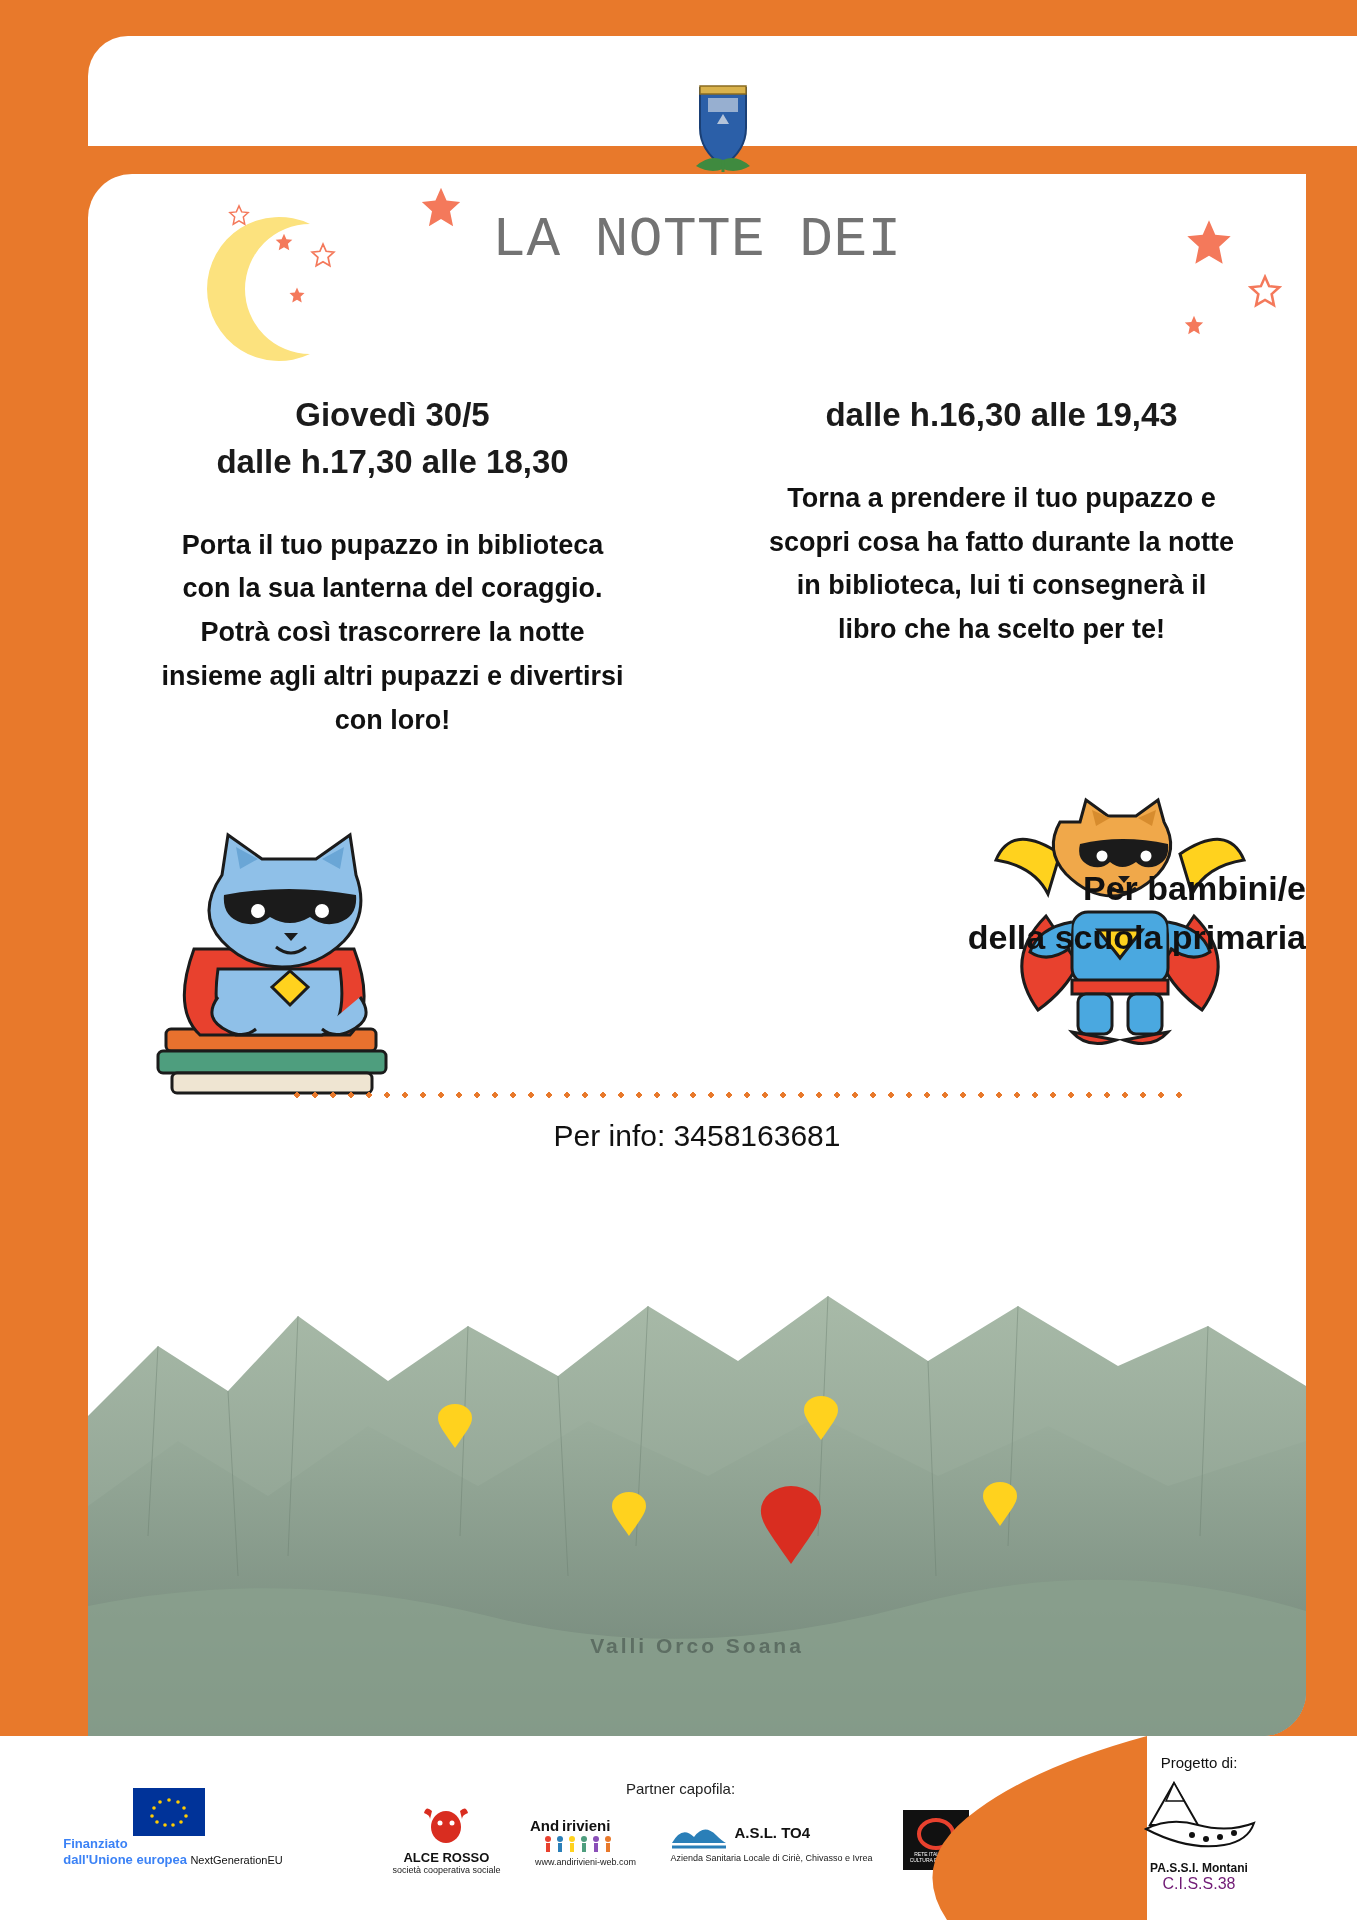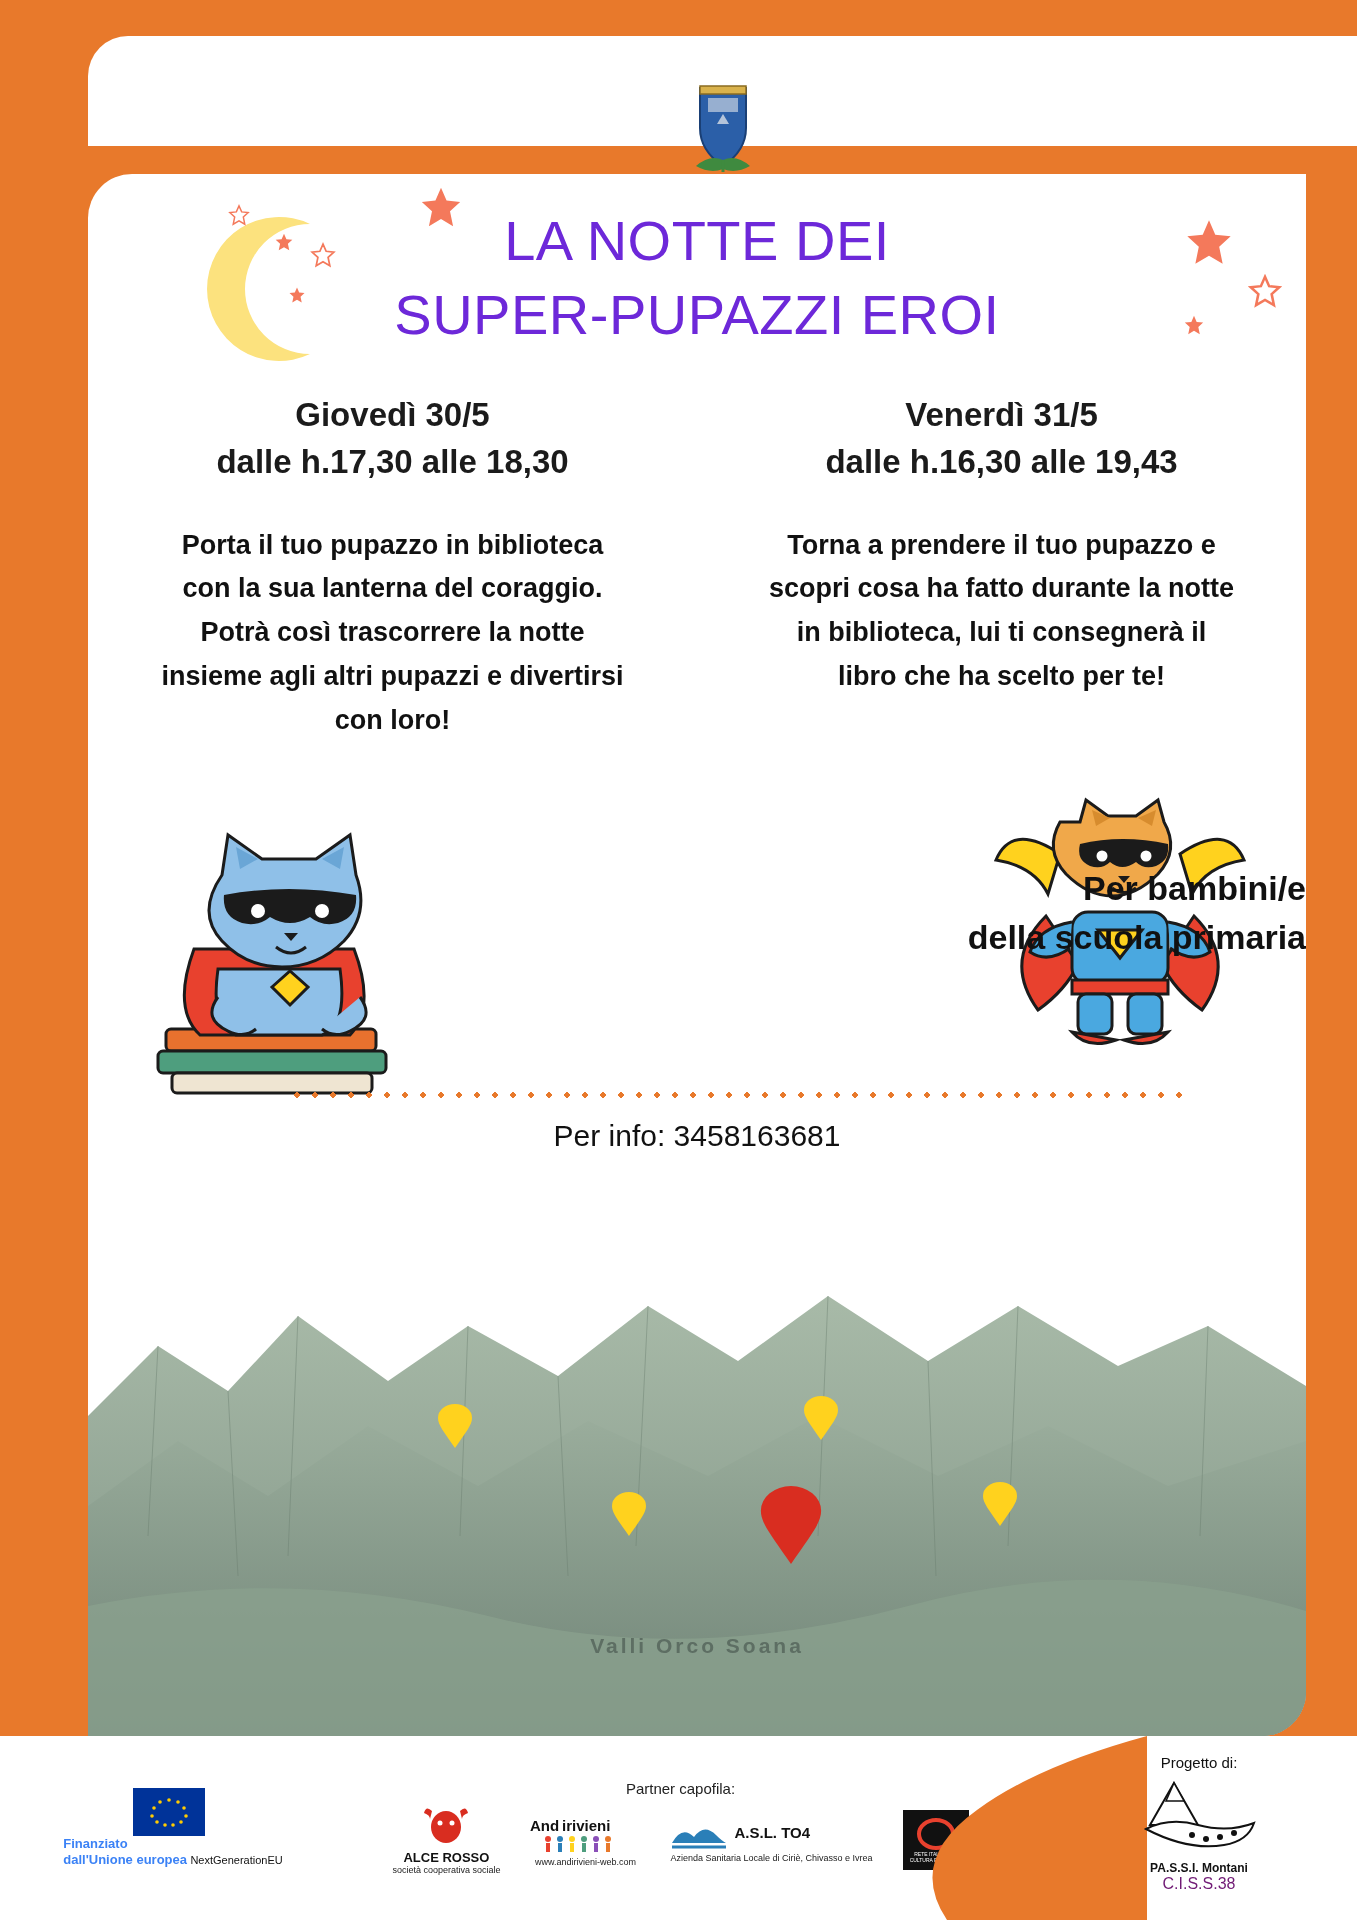--- a/index.html
+++ b/index.html
@@ -51,25 +51,26 @@
   
   .deco { position: absolute; pointer-events: none; }
 
   
   .title {
     position: absolute;
     top: 30px;
     left: 0;
     width: 100%;
     text-align: center;
-    color: #6d28d9;
+    color: #737373;
     font-size: 56px;
     font-weight: 400;
     line-height: 1.32;
     letter-spacing: 0.5px;
+    font-family: Liberation Mono, monospace;
   }
   .title-line { display: block; }
 
   
   .columns {
     position: absolute;
     top: 218px;
     left: 0;
     width: 100%;
     display: flex;
@@ -258,34 +259,32 @@
     </svg>
   <svg class="deco" style="left:1160px; top:100px; width:34px; height:34px;" viewBox="0 0 24 24">
       <path d="M12 2 l2.9 6.6 L22 9.4 l-5.3 4.8 L18.3 22 L12 18.3 L5.7 22 l1.6 -7.8 L2 9.4 l7.1 -0.8 Z" fill="none" stroke="#F4795B" stroke-width="1.8"></path>
     </svg>
   <svg class="deco" style="left:1095px; top:140px; width:22px; height:22px;" viewBox="0 0 24 24">
       <path d="M12 2 l2.9 6.6 L22 9.4 l-5.3 4.8 L18.3 22 L12 18.3 L5.7 22 l1.6 -7.8 L2 9.4 l7.1 -0.8 Z" fill="#F4795B"></path>
     </svg>
 
   <div class="title">
     <span class="title-line">LA NOTTE DEI</span>
-    <span class="title-line">SUPER-PUPAZZI EROI</span>
   </div>
 
   <div class="columns">
     <div class="col">
       <div class="col-date">
         <div>Giovedì 30/5</div>
         <div>dalle h.17,30 alle 18,30</div>
       </div>
       <div class="col-body">Porta il tuo pupazzo in biblioteca con la sua lanterna del coraggio. Potrà così trascorrere la notte insieme agli altri pupazzi e divertirsi con loro!</div>
     </div>
     <div class="col">
       <div class="col-date">
-        <div>Venerdì 31/5</div>
         <div>dalle h.16,30 alle 19,43</div>
       </div>
       <div class="col-body">Torna a prendere il tuo pupazzo e scopri cosa ha fatto durante la notte in biblioteca, lui ti consegnerà il libro che ha scelto per te!</div>
     </div>
   </div>
 
   <svg class="deco" style="left:60px; top:655px; width:280px; height:270px;" viewBox="0 0 280 270">
 
     <rect x="18" y="200" width="210" height="22" rx="5" fill="#E8712E" stroke="#1b1b1b" stroke-width="3"></rect>
     <rect x="10" y="222" width="228" height="22" rx="5" fill="#4E9E7E" stroke="#1b1b1b" stroke-width="3"></rect>

